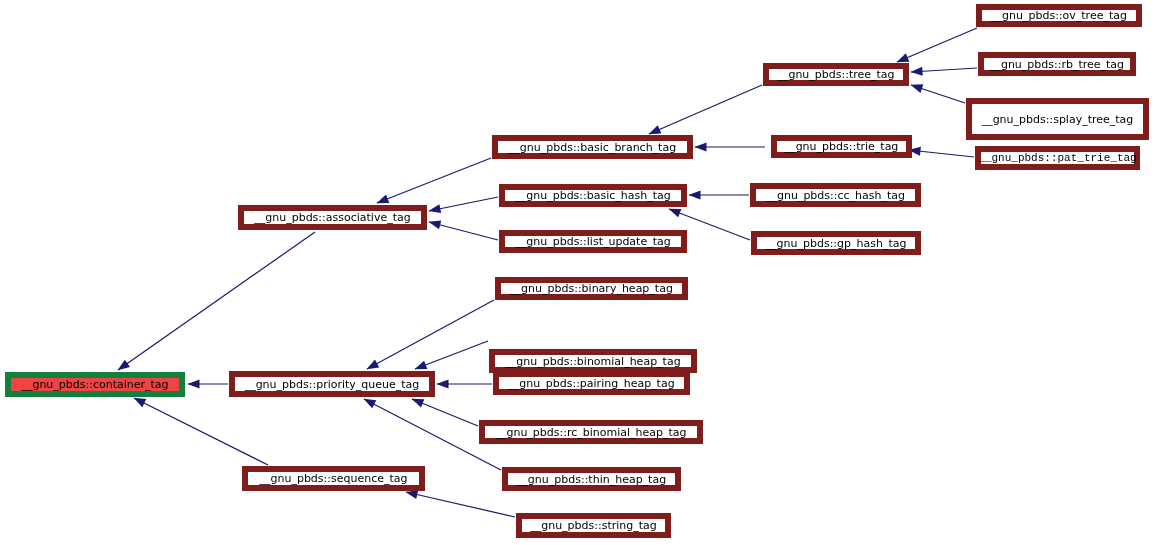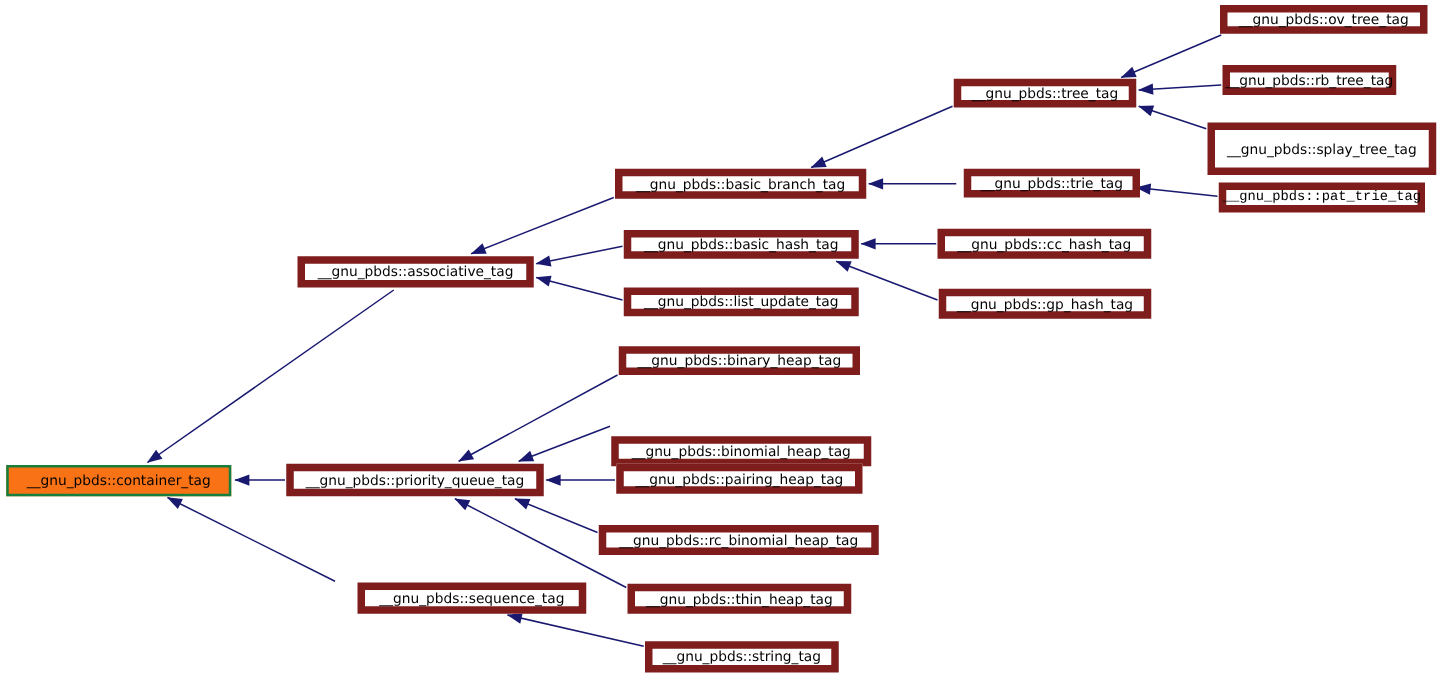--- a/index.html
+++ b/index.html
@@ -32,22 +32,22 @@
     font-size: 11px;
     line-height: 1;
     display: flex;
     align-items: center;
     justify-content: center;
     white-space: nowrap;
     z-index: 2;
     cursor: pointer;
   }
   .node.highlighted {
-    background: #f97316;
-    border: 2px solid #15803d;
+    background: #ef4444;
+    border: 6px solid #15803d;
   }
   .edge-line {
     fill: none;
   }
 </style>
 </head>
 <body>
 
 <div id="diagram" style="background: rgb(255, 255, 255);">
   <svg id="edges" xmlns="http://www.w3.org/2000/svg">
@@ -82,21 +82,21 @@
 
 <div class="node highlighted" style="left: 5px; top: 372px; width: 180px; height: 25px;">
       <span>__gnu_pbds::container_tag</span>
     </div>
     <div class="node" style="left: 238px; top: 205px; width: 189px; height: 25px;">
       <span>__gnu_pbds::associative_tag</span>
     </div>
     <div class="node" style="left: 229px; top: 371px; width: 206px; height: 26px;">
       <span>__gnu_pbds::priority_queue_tag</span>
     </div>
-    <div class="node" style="left: 242px; top: 466px; width: 183px; height: 25px; margin-left: 44px;">
+    <div class="node" style="left: 242px; top: 466px; width: 183px; height: 25px;">
       <span>__gnu_pbds::sequence_tag</span>
     </div>
     <div class="node" style="left: 492px; top: 135px; width: 201px; height: 24px;">
       <span>__gnu_pbds::basic_branch_tag</span>
     </div>
     <div class="node" style="left: 499px; top: 184px; width: 188px; height: 23px;">
       <span>__gnu_pbds::basic_hash_tag</span>
     </div>
     <div class="node" style="left: 499px; top: 230px; width: 188px; height: 23px;">
       <span>__gnu_pbds::list_update_tag</span>
@@ -127,21 +127,21 @@
     </div>
     <div class="node" style="left: 750px; top: 183px; width: 171px; height: 24px;">
       <span>__gnu_pbds::cc_hash_tag</span>
     </div>
     <div class="node" style="left: 751px; top: 231px; width: 170px; height: 24px;">
       <span>__gnu_pbds::gp_hash_tag</span>
     </div>
     <div class="node" style="left: 976px; top: 4px; width: 166px; height: 23px;">
       <span>__gnu_pbds::ov_tree_tag</span>
     </div>
-    <div class="node" style="left: 978px; top: 52px; width: 139px; height: 24px;">
+    <div class="node" style="left: 978px; top: 52px; width: 158px; height: 24px;">
       <span>__gnu_pbds::rb_tree_tag</span>
     </div>
     <div class="node" style="left: 966px; top: 98px; width: 183px; height: 42px;">
       <span>__gnu_pbds::splay_tree_tag</span>
     </div>
     <div class="node" style="left: 975px; top: 146px; width: 165px; height: 24px; font-family: Liberation Mono, monospace;">
       <span>__gnu_pbds::pat_trie_tag</span>
     </div>
   </div>
 

